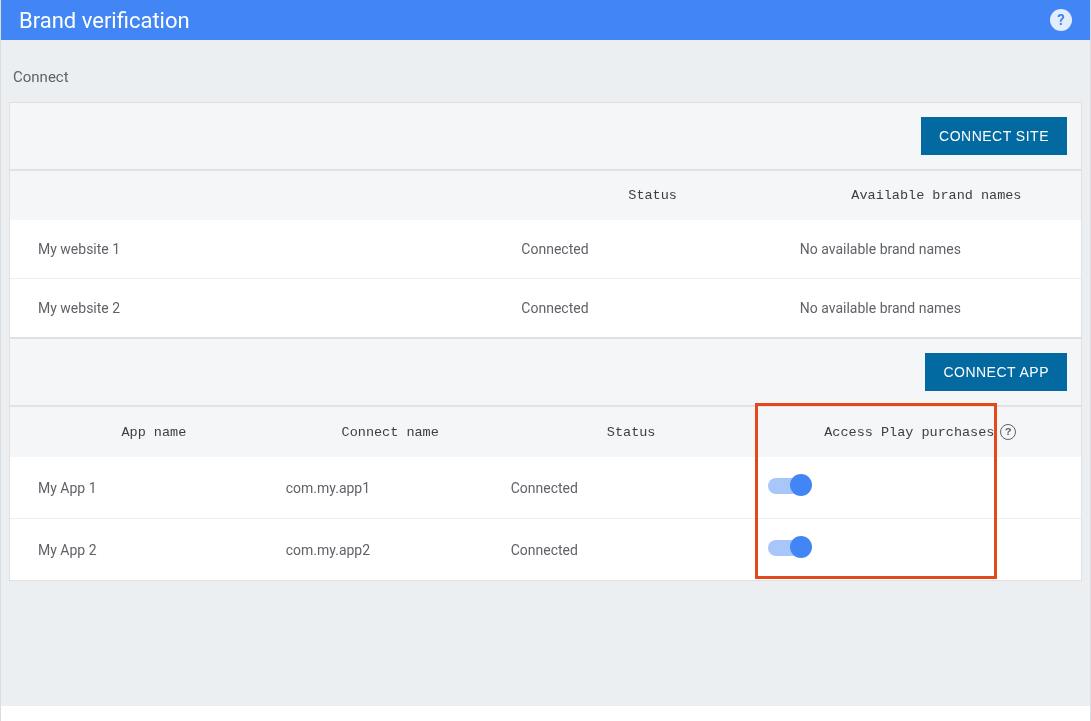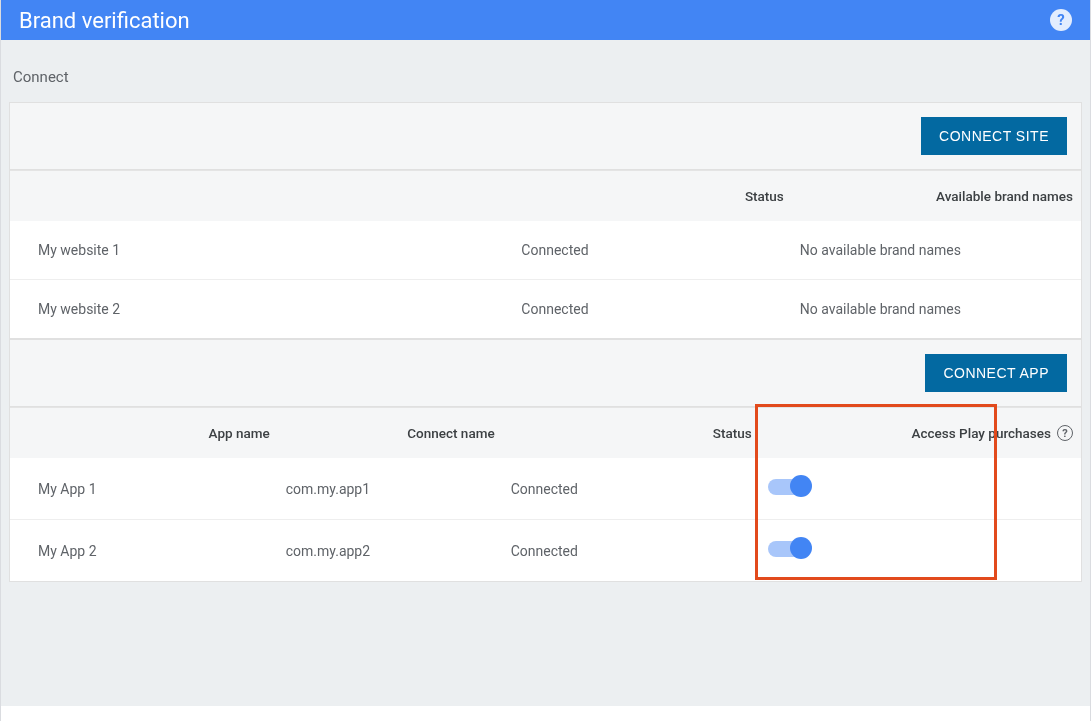--- a/index.html
+++ b/index.html
@@ -77,27 +77,28 @@
       font-weight: 500;
       letter-spacing: 0.5px;
       cursor: pointer;
       text-transform: uppercase;
     }
     .tbl {
       width: 100%;
       border-collapse: collapse;
     }
     .tbl th {
-      text-align: right;
+      text-align: center;
       font-weight: 500;
       font-size: 13.5px;
       color: #3c4043;
       padding: 17px 8px;
       background: #f5f6f7;
       border-top: 1px solid #e4e4e4;
+      font-family: Liberation Mono, monospace;
     }
     .tbl th:first-child, .tbl td:first-child {
       padding-left: 28px;
     }
     .tbl td {
       font-size: 14px;
       color: #5f6368;
       padding: 21px 8px;
       border-top: 1px solid #eee;
     }

